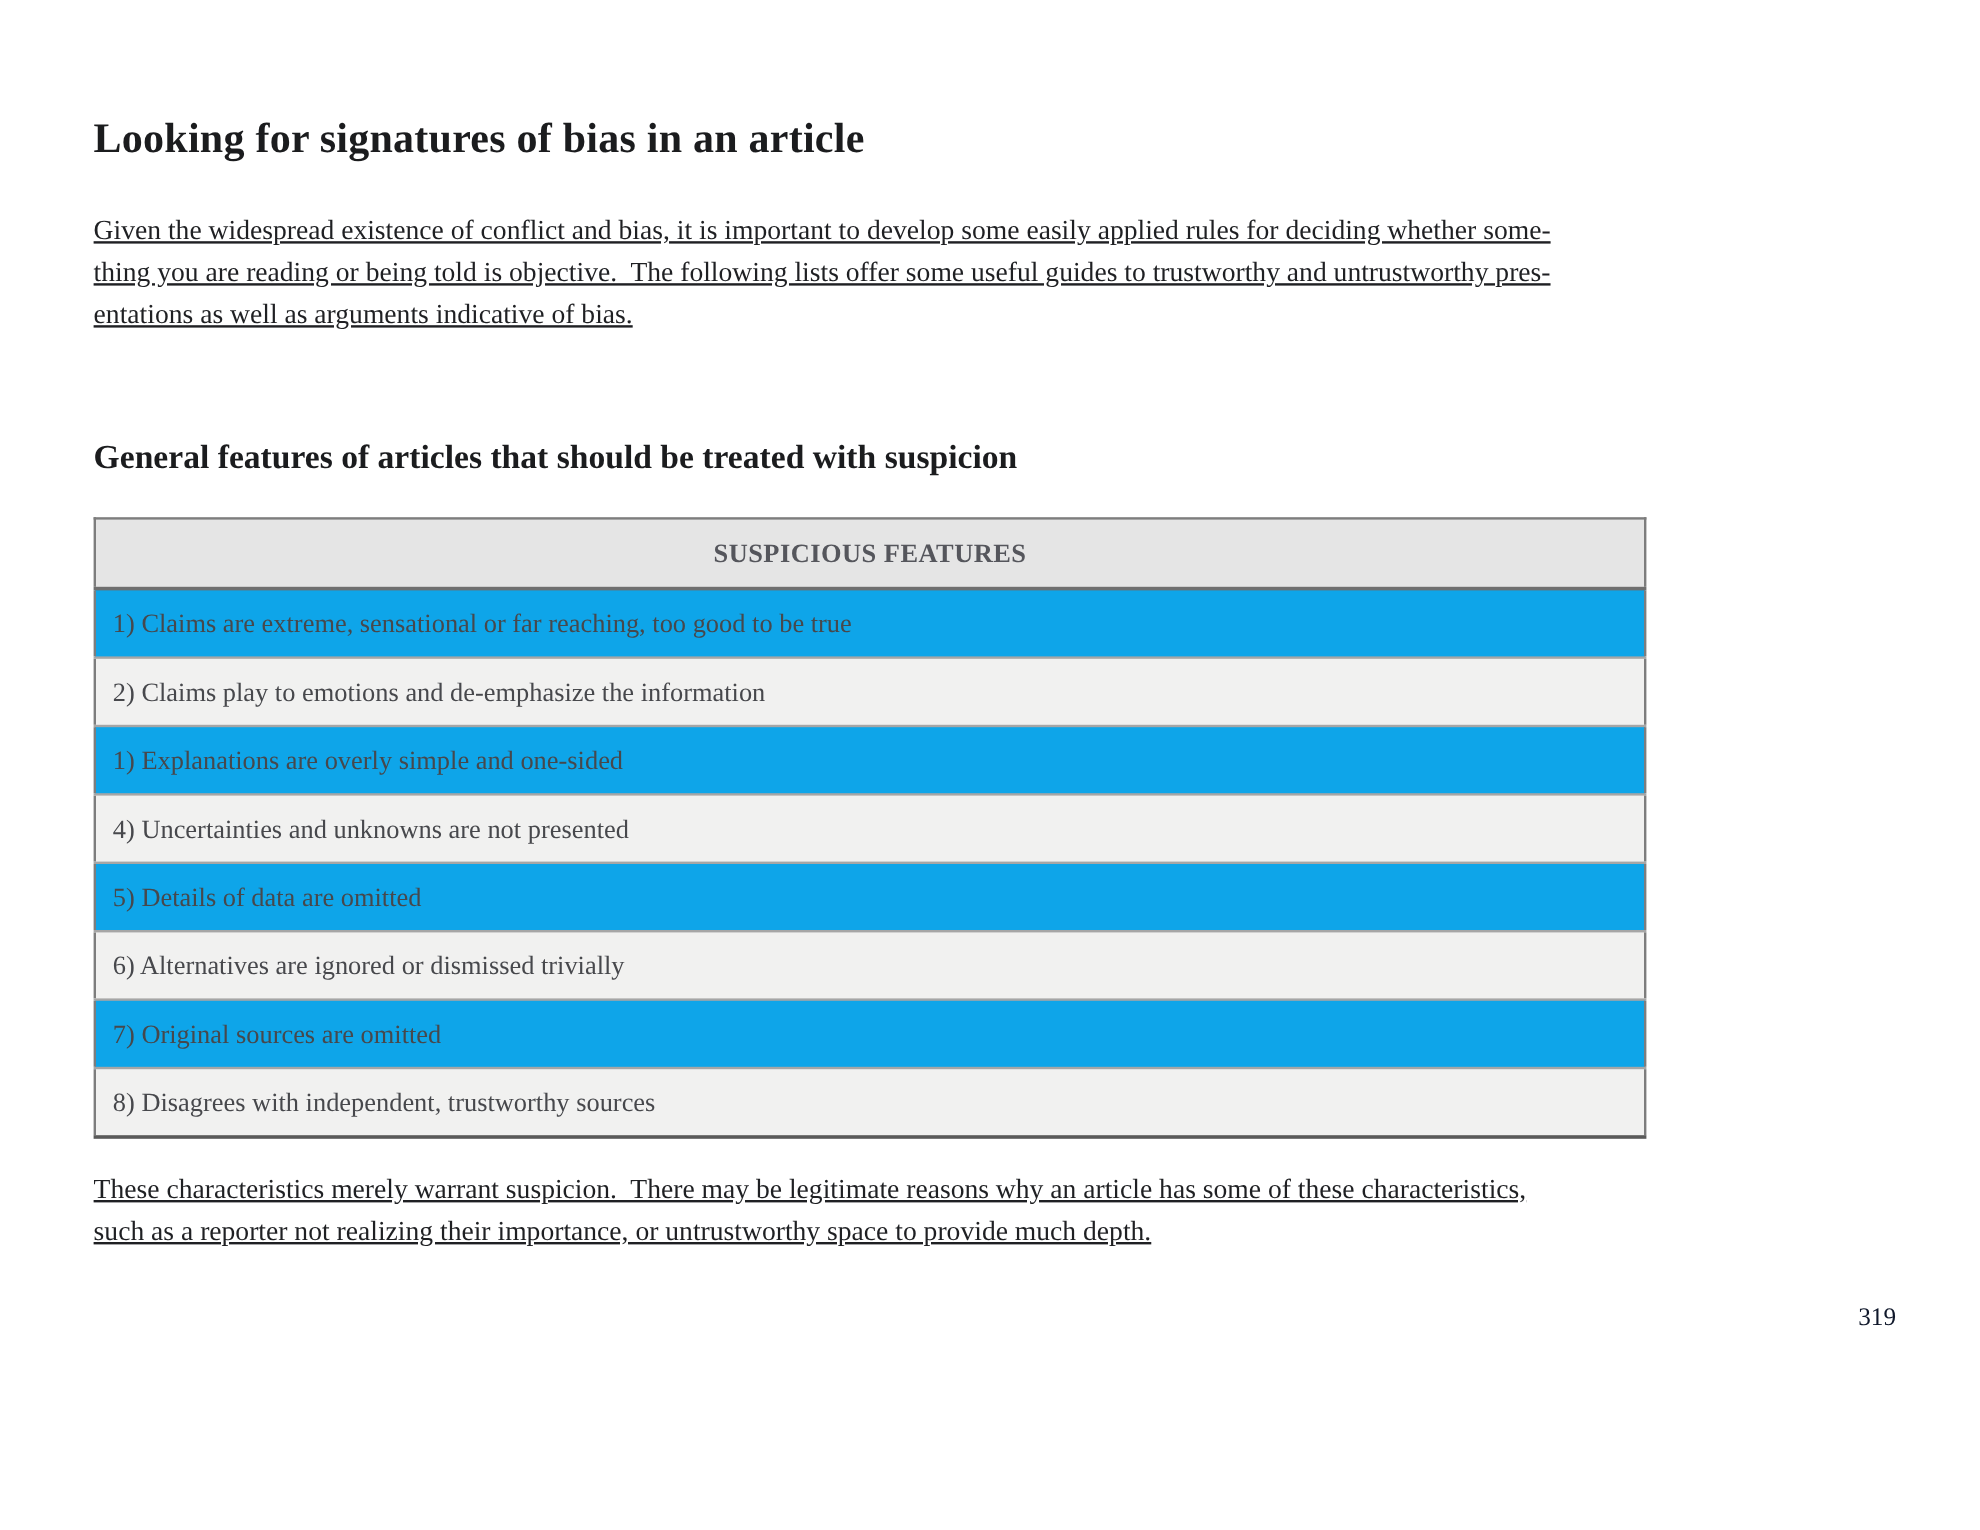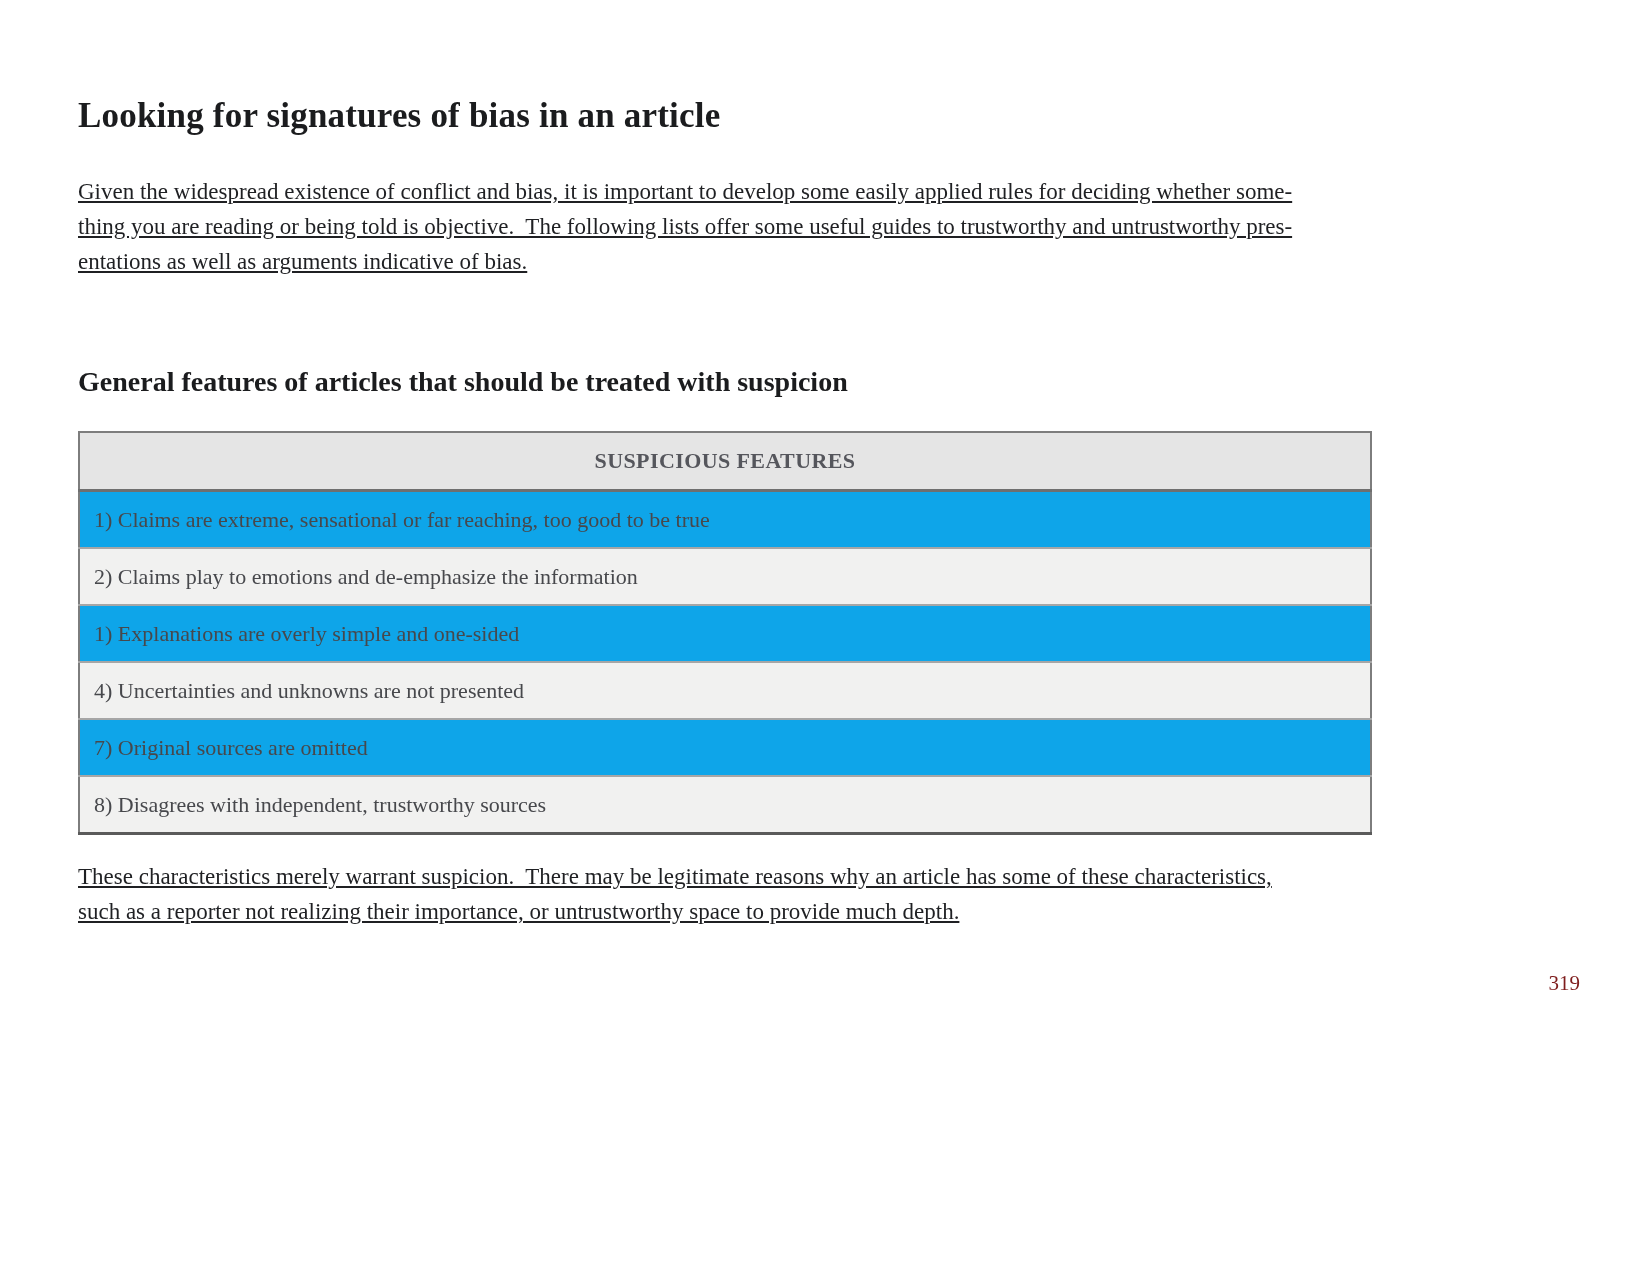--- a/index.html
+++ b/index.html
@@ -72,21 +72,21 @@
   }
   .features-table tbody tr:nth-child(even) td {
     background: #f1f1f0;
   }
   .closing-para { margin-top: 24px; }
   .page-number {
     margin-top: 39px;
     text-align: right;
     font-size: 21px;
     line-height: 30px;
-    color: #7f1d1d;
+    color: #0f172a;
   }
 </style>
 </head>
 <body>
 
 <div class="page">
 
   <h1 class="doc-title">Looking for signatures of bias in an article</h1>
 
   <p class="para">Given the widespread existence of conflict and bias, it is important to develop some easily applied rules for deciding whether some-
@@ -109,20 +109,26 @@
         <tr>
           <td>2) Claims play to emotions and de-emphasize the information</td>
         </tr>
         <tr>
           <td>1) Explanations are overly simple and one-sided</td>
         </tr>
         <tr>
           <td>4) Uncertainties and unknowns are not presented</td>
         </tr>
         <tr>
+          <td>5) Details of data are omitted</td>
+        </tr>
+        <tr>
+          <td>6) Alternatives are ignored or dismissed trivially</td>
+        </tr>
+        <tr>
           <td>7) Original sources are omitted</td>
         </tr>
         <tr>
           <td>8) Disagrees with independent, trustworthy sources</td>
         </tr>
       </tbody>
   </table>
 
   <p class="para closing-para">These characteristics merely warrant suspicion.  There may be legitimate reasons why an article has some of these characteristics,
 such as a reporter not realizing their importance, or untrustworthy space to provide much depth.</p>

